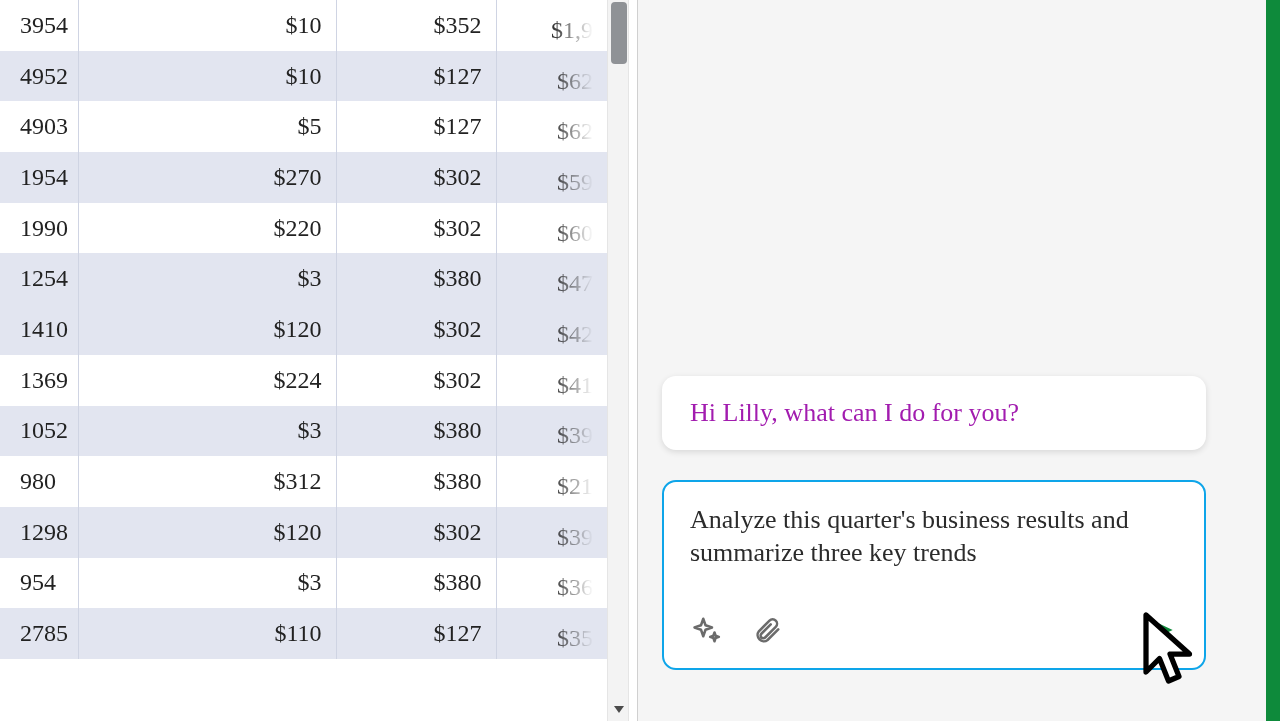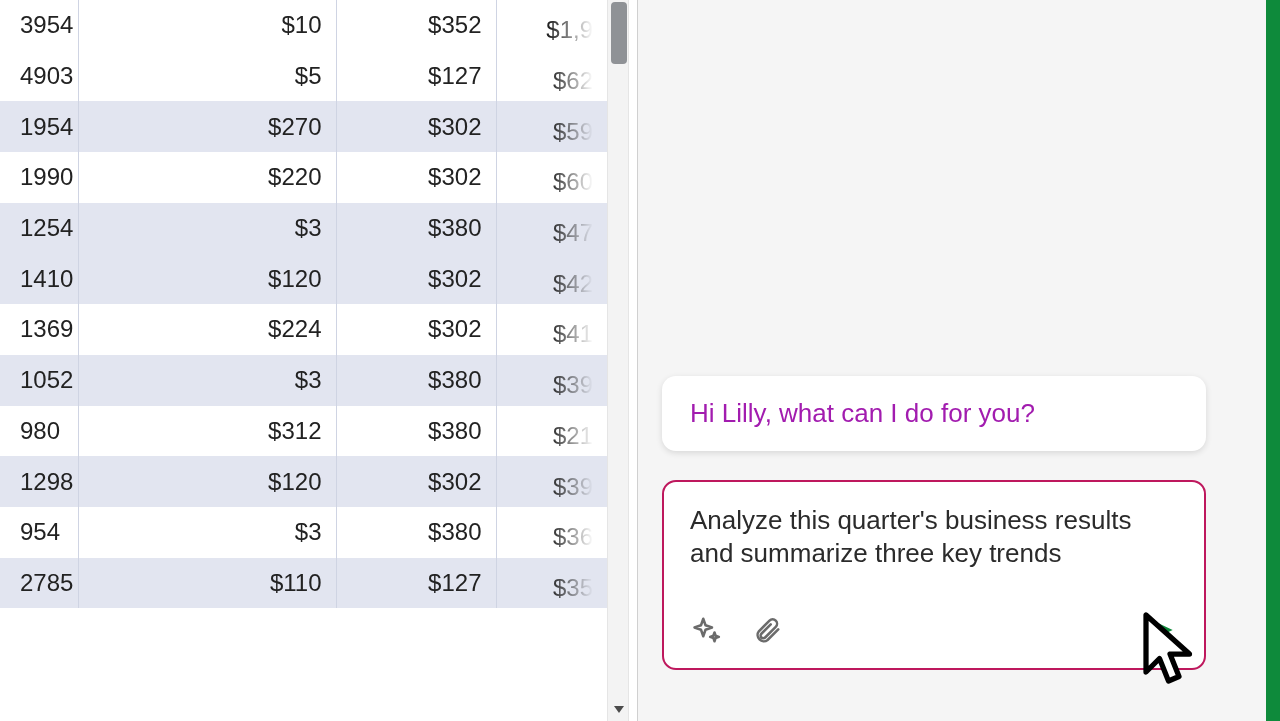--- a/index.html
+++ b/index.html
@@ -1,37 +1,37 @@
 <!DOCTYPE html>
 <html><head>
 <meta charset="utf-8">
 <style>
   * { box-sizing: border-box; margin: 0; padding: 0; }
   html, body { width: 1280px; height: 721px; overflow: hidden; font-family: -apple-system, "Segoe UI", Helvetica, Arial, sans-serif; background: #f5f5f5; }
-  .app { display: flex; width: 100%; height: 100%; }
+  .app { display: flex; width: 100%; height: 100%; font-family: Liberation Serif, serif; }
   .sheet { width: 638px; height: 100%; background: #fff; position: relative; border-right: 1px solid #d0d0d0; }
   .rows-viewport { position: absolute; left: 0; top: 0; width: 607px; height: 100%; overflow: hidden; }
   table { border-collapse: collapse; width: 100%; table-layout: fixed; }
   tr { height: 50.7px; }
   tr.even { background: #ffffff; }
   tr.odd { background: #e2e5f0; }
   td { border-right: 1px solid #cfd4e3; font-size: 24px; color: #222; padding-right: 14px; text-align: right; white-space: nowrap; }
   td.c1 { width: 78px; text-align: left; padding-left: 20px; padding-right: 0; }
   td.c2 { width: 258px; }
   td.c3 { width: 160px; }
   td.c4 { width: 111px; border-right: none; }
   td.c4 .fade { width: 100%; display: inline-block; overflow: hidden; -webkit-mask-image: linear-gradient(to right, #000 55%, transparent 100%); mask-image: linear-gradient(to right, #000 55%, transparent 100%); margin-top: 16px; }
   .scroll-track { position: absolute; right: 8px; top: 0; width: 22px; height: 100%; background: #f3f3f3; border-left: 1px solid #e5e5e5; border-right: 1px solid #e5e5e5; }
   .scroll-thumb { position: absolute; left: 3px; top: 2px; width: 16px; height: 62px; background: #8f9296; border-radius: 4px; }
   .scroll-arrow { position: absolute; left: 5px; bottom: 6px; width: 12px; height: 12px; }
   .scroll-arrow svg { width: 12px; height: 12px; display: block; }
   .panel { flex: 1; height: 100%; background: #f5f5f5; position: relative; }
   .panel-accent { position: absolute; right: 0; top: 0; width: 14px; height: 100%; background: #0e8a3b; }
   .chat-bubble { position: absolute; left: 24px; top: 376px; width: 544px; padding: 22px 28px; background: #fff; border-radius: 14px; box-shadow: 0 2px 6px rgba(0,0,0,0.12); font-size: 26px; color: #a21caf; }
-  .compose { position: absolute; left: 24px; top: 480px; width: 544px; height: 190px; background: #fff; border: 2px solid #be185d; border-radius: 14px; padding: 22px 26px 16px 26px; display: flex; flex-direction: column; }
+  .compose { position: absolute; left: 24px; top: 480px; width: 544px; height: 190px; background: #fff; border: 2px solid #0ea5e9; border-radius: 14px; padding: 22px 26px 16px 26px; display: flex; flex-direction: column; }
   .compose-text { font-size: 26px; color: #2b2b2b; line-height: 1.25; flex: 1; }
   .compose-actions { display: flex; align-items: center; gap: 26px; height: 44px; }
   .icon-btn { width: 34px; height: 34px; display: flex; align-items: center; justify-content: center; color: #6b6b6b; cursor: pointer; }
   .icon-btn svg { width: 30px; height: 30px; display: block; }
   .send-btn { margin-left: auto; width: 34px; height: 34px; display: flex; align-items: center; justify-content: center; color: #0e8a3b; cursor: pointer; }
   .send-btn svg { width: 28px; height: 28px; display: block; }
   .cursor { position: absolute; left: 502px; top: 612px; width: 60px; height: 78px; pointer-events: none; }
   .cursor svg { width: 60px; height: 78px; display: block; }
 </style>
 </head>
@@ -41,20 +41,26 @@
 
   <div class="sheet">
     <div class="rows-viewport">
       <table>
         <tbody id="tbody">
             <tr class="even">
               <td class="c1">3954</td>
               <td class="c2">$10</td>
               <td class="c3">$352</td>
               <td class="c4"><span class="fade">$1,9</span></td>
+            </tr>
+            <tr class="odd">
+              <td class="c1">4952</td>
+              <td class="c2">$10</td>
+              <td class="c3">$127</td>
+              <td class="c4"><span class="fade">$62</span></td>
             </tr>
             <tr class="even">
               <td class="c1">4903</td>
               <td class="c2">$5</td>
               <td class="c3">$127</td>
               <td class="c4"><span class="fade">$62</span></td>
             </tr>
             <tr class="odd">
               <td class="c1">1954</td>
               <td class="c2">$270</td>

